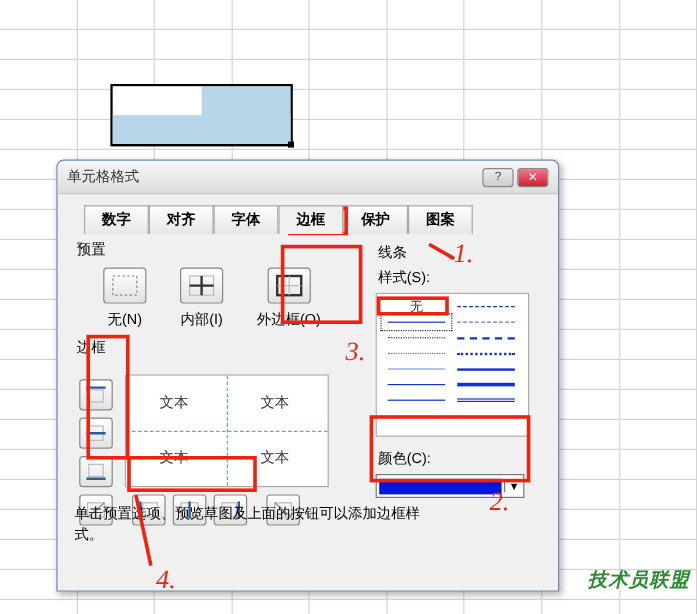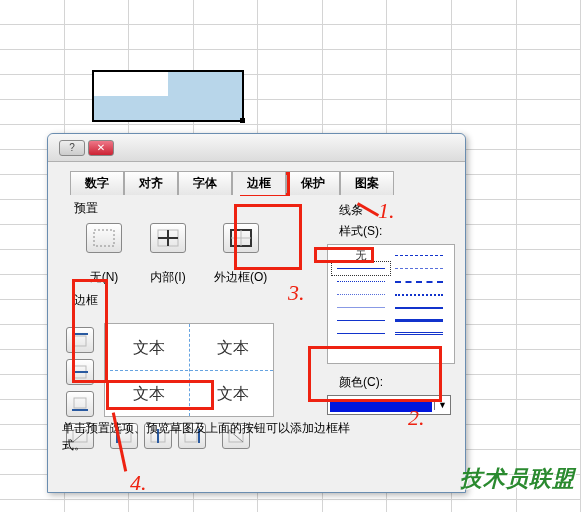--- a/index.html
+++ b/index.html
@@ -22,40 +22,40 @@
 .titlebar .title { flex: 1; color: #333; }
 .titlebar .btn { width: 26px; height: 16px; margin-left: 3px; border-radius: 3px; display: flex; align-items: center; justify-content: center; font-size: 10px; border: 1px solid #888; }
 .btn-help { background: linear-gradient(#eee,#ccc); color: #444; }
 .btn-close { background: linear-gradient(#e78,#c23); color: #fff; width: 42px; }
 
 .dlg-body { padding: 8px 14px 10px 14px; position: relative; height: calc(100% - 28px); }
 .tabs { display: flex; gap: 0; margin-bottom: 6px; margin-left: 8px; }
 .tab { padding: 3px 14px; background: linear-gradient(#fefefe,#e6e6e6); border: 1px solid #aaa; border-bottom: none; position: relative; top: 1px; font-weight: bold; }
 .tab.active { background: #f0f0f0; z-index: 2; }
 
-.section-label { font-size: 12px; margin: 2px 0 4px 12px; }
+.section-label { font-size: 12px; margin: 2px 0 4px 2px; }
 
 .preset-row { display: flex; gap: 28px; margin-left: 24px; margin-top: 6px; }
-.preset { display: flex; flex-direction: column; align-items: center; gap: 16px; }
+.preset { display: flex; flex-direction: column; align-items: center; gap: 5px; }
 .preset-btn { width: 36px; height: 30px; background: linear-gradient(#fff,#e2e2e2); border: 1px solid #888; border-radius: 3px; display: flex; align-items: center; justify-content: center; }
 .preset-btn svg { width: 24px; height: 20px; }
 
 .border-section { margin-top: 8px; display: flex; }
 .side-btns { display: flex; flex-direction: column; gap: 6px; margin-top: 10px; margin-left: 4px; }
 .bbtn { width: 28px; height: 26px; background: linear-gradient(#fff,#e2e2e2); border: 1px solid #888; border-radius: 3px; display: flex; align-items: center; justify-content: center; }
 .bbtn svg { width: 18px; height: 16px; }
 
 .preview { width: 170px; height: 94px; border: 1px solid #aaa; margin-left: 10px; margin-top: 6px; position: relative; background: #fff; }
 .preview .vline { position: absolute; left: 50%; top: 0; bottom: 0; border-left: 1px dashed #66a3e0; }
 .preview .hline { position: absolute; top: 50%; left: 0; right: 0; border-top: 1px dashed #66a3e0; }
-.preview .cell-txt { position: absolute; font-size: 16px; color: #333; }
+.preview .cell-txt { position: absolute; font-size: 12px; color: #333; }
 
 .bottom-btns { display: flex; gap: 6px; margin-left: 4px; margin-top: 6px; }
 
-.line-panel { position: absolute; right: 2px; top: 38px; width: 136px; }
+.line-panel { position: absolute; right: 16px; top: 38px; width: 136px; }
 .style-box { border: 1px solid #aaa; background: #fff; width: 128px; height: 120px; padding: 4px 4px; display: flex; flex-wrap: wrap; align-content: flex-start; margin-top: 2px; }
 .style-item { width: 58px; height: 13px; display: flex; align-items: center; justify-content: center; }
 .style-item .ln { width: 48px; height: 0; }
 .style-none { font-size: 11px; color: #333; }
 .selstyle { outline: 1px dotted #333; }
 
 .color-label { margin-top: 10px; }
 .color-select { width: 124px; height: 20px; border: 1px solid #777; background: #fff; display: flex; align-items: center; margin-top: 3px; }
 .color-swatch { flex: 1; margin: 2px; background: #0016dd; height: 13px; }
 .color-arrow { width: 16px; border-left: 1px solid #777; text-align: center; font-size: 9px; }
@@ -64,21 +64,21 @@
 .dlg-buttons { position: absolute; right: 14px; bottom: 8px; display: flex; gap: 8px; }
 .dlg-btn { padding: 3px 18px; background: linear-gradient(#fefefe,#e0e0e0); border: 1px solid #888; border-radius: 3px; }
 
 
 .redbox { position: absolute; border: 3px solid #e21; pointer-events: none; }
 .redtxt { position: absolute; color: #e21; font-family: "Comic Sans MS", cursive; font-size: 22px; font-style: italic; pointer-events: none; }
 .redline { position: absolute; background: #e21; pointer-events: none; }
 
 
 .watermark { position: absolute; right: 6px; bottom: 18px; text-align: right; pointer-events: none; }
-.wm1 { color: #2a8a2f; font-size: 22px; font-weight: bold; font-style: italic; text-shadow: 1px 1px 0 #fff; letter-spacing: 1px; }
+.wm1 { color: #2a8a2f; font-size: 16px; font-weight: bold; font-style: italic; text-shadow: 1px 1px 0 #fff; letter-spacing: 1px; }
 .wm2 { background: #3aa33f; color: #fff; font-size: 14px; padding: 2px 10px; display: inline-block; margin-top: 2px; }
 </style>
 </head>
 <body>
 
 <div class="grid">
   <div class="grid-row">
       <div class="grid-cell"></div>
       <div class="grid-cell"></div>
       <div class="grid-cell"></div>
@@ -312,20 +312,21 @@
   <div class="selected-range">
     <div class="sel-bottom"></div>
     <div class="half sel-a"></div>
     <div class="half sel-b"></div>
     <div class="sel-handle"></div>
   </div>
 </div>
 
 <div class="dialog">
   <div class="titlebar">
+    <span class="title">单元格格式</span>
     <div class="btn btn-help">?</div>
     <div class="btn btn-close">✕</div>
   </div>
   <div class="dlg-body">
     <div class="tabs">
       <div class="tab">数字</div>
       <div class="tab">对齐</div>
       <div class="tab">字体</div>
       <div class="tab active">边框</div>
       <div class="tab">保护</div>

